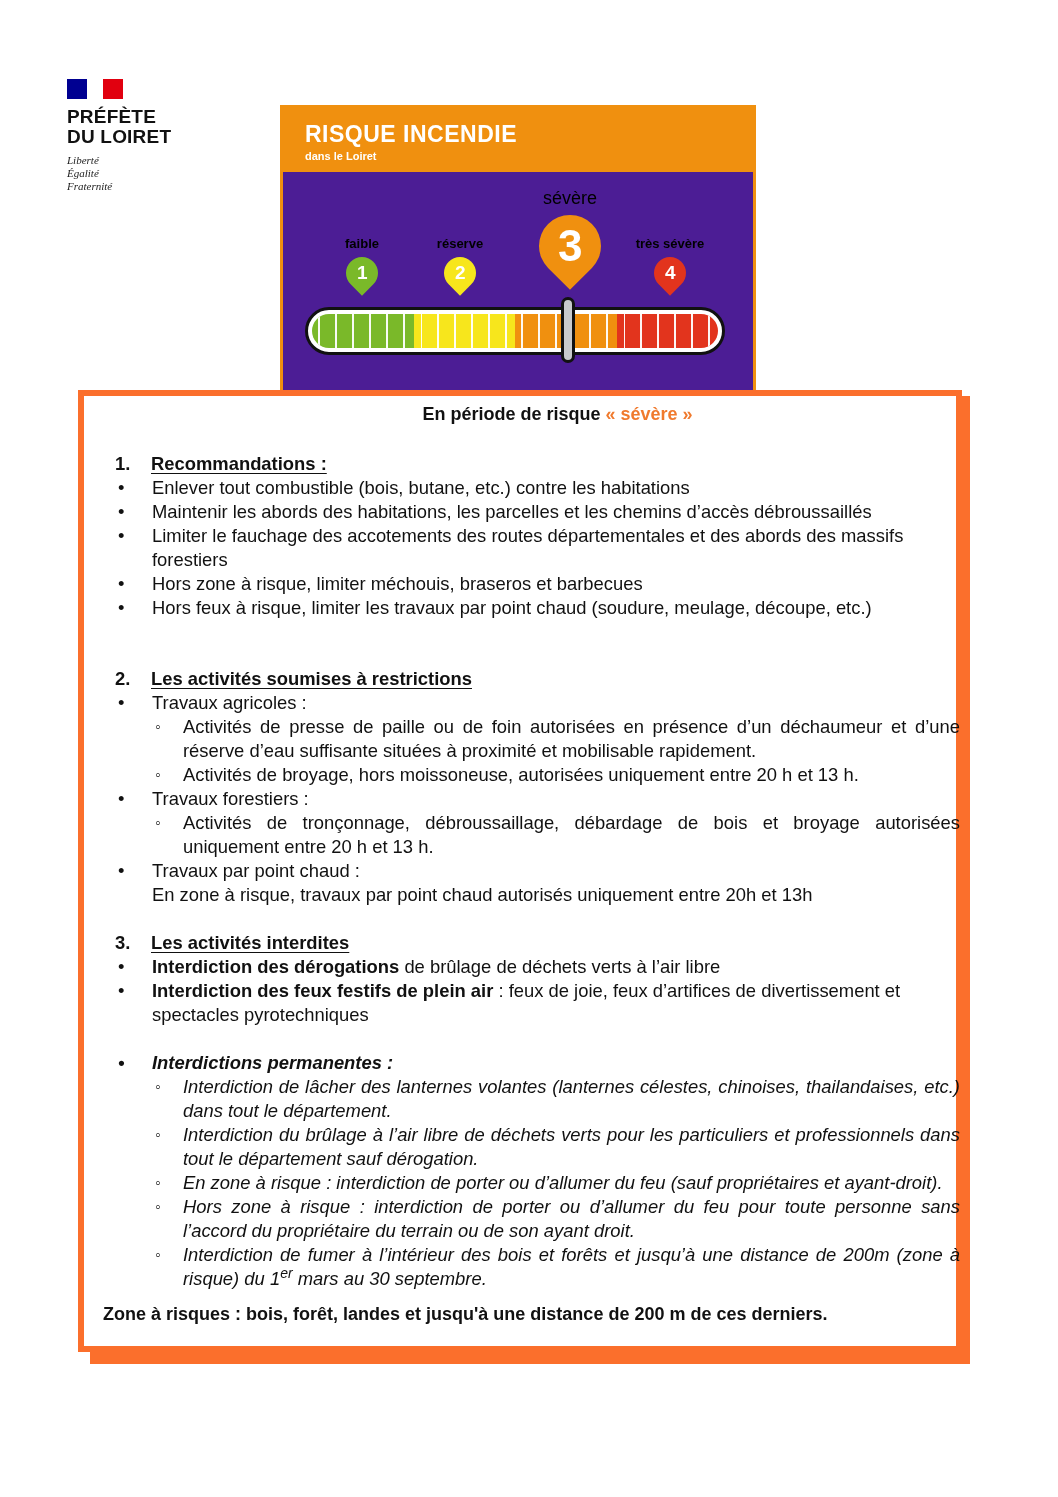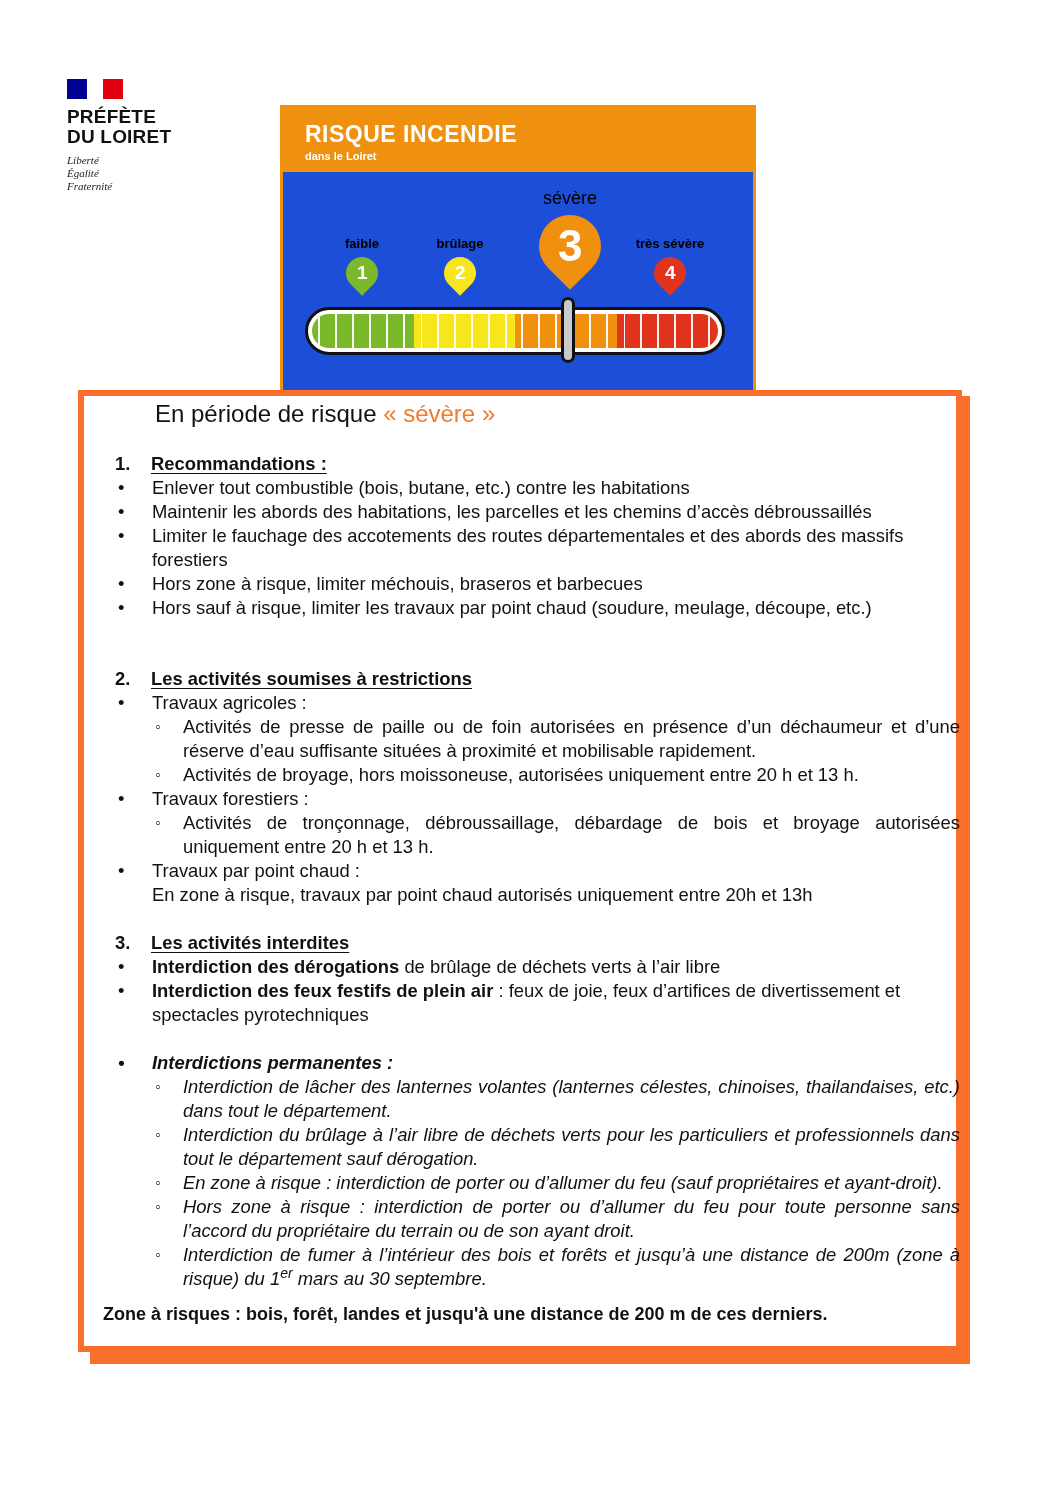--- a/index.html
+++ b/index.html
@@ -12,21 +12,21 @@
   .flag .blue { width:20px; background:#000091; }
   .flag .mid { width:16px; background:#ffffff; }
   .flag .red { width:20px; background:#e1000f; }
   .logo .org { font-family:"Liberation Sans", sans-serif; font-weight:bold; font-size:19px;
                line-height:20px; margin-top:8px; letter-spacing:0.2px; color:#111; }
   .logo .motto { font-family:"Liberation Serif", serif; font-style:italic; font-size:11px;
                  line-height:13px; margin-top:7px; color:#222; }
 
   
   .card { position:absolute; left:280px; top:105px; width:476px; height:308px;
-          border:3px solid #f0900f; box-sizing:border-box; background:#1d4ed8; }
+          border:3px solid #f0900f; box-sizing:border-box; background:#4c1d95; }
   .card-head { background:#f0900f; height:64px; padding:14px 0 0 22px; box-sizing:border-box; color:#fff; }
   .card-title { font-weight:bold; font-size:23px; letter-spacing:0.5px; line-height:24px; }
   .card-sub { font-weight:bold; font-size:11px; line-height:14px; margin-top:3px; }
 
   .lvl { position:absolute; text-align:center; font-weight:bold; }
   .lvl .lbl { font-size:13px; color:#000000; white-space:nowrap; }
   .pin { margin:6px auto 0; width:32px; height:32px; border-radius:50% 50% 50% 0;
          transform:rotate(-45deg); display:flex; align-items:center; justify-content:center; }
   .pin span { transform:rotate(45deg); color:#fff; font-size:19px; font-weight:bold; }
   .pin.big { width:62px; height:62px; margin-top:6px; }
@@ -41,21 +41,21 @@
   .cursor { position:absolute; left:561px; top:297px; width:14px; height:66px; background:#c8cacc;
             border:3px solid #111; border-radius:8px; box-sizing:border-box; }
 
   
   .frame-shadow { position:absolute; left:90px; top:396px; width:880px; height:968px; background:#fb6f2c; }
   .frame { position:absolute; left:78px; top:390px; width:884px; height:962px;
            border:6px solid #fb6f2c; box-sizing:border-box; background:#fff; }
 
   .content { position:absolute; left:115px; top:400px; width:845px;
              font-family:"Liberation Sans", sans-serif; font-size:18.4px; line-height:24px; color:#111; }
-  .heading { text-align:left; font-weight:normal; font-size:24px; margin:2px 0 0 0; padding-left:40px; }
+  .heading { text-align:center; font-weight:bold; font-size:18px; margin:2px 0 0 0; padding-left:40px; }
   .heading .accent { color:#f07a2d; }
   .sec { margin-top:26px; }
   .sec-title { font-weight:bold; }
   .sec-title .num { display:inline-block; width:36px; }
   .sec-title u { text-underline-offset:3px; }
   .li { position:relative; padding-left:37px; }
   .li::before { content:"•"; position:absolute; left:3px; }
   .sub { position:relative; padding-left:68px; text-align:justify; }
   .sub::before { content:"◦"; position:absolute; left:40px; font-size:16px; }
   .plain { padding-left:37px; }
@@ -94,21 +94,21 @@
   </div>
 </div>
 
 <div class="lvl" style="left:335px; top:236px; width:54px;">
   <div class="lbl">faible</div>
   <div class="pin" style="background:#7ab929;">
       <span>1</span>
     </div>
 </div>
 <div class="lvl" style="left:425px; top:236px; width:70px;">
-  <div class="lbl">brûlage</div>
+  <div class="lbl">réserve</div>
   <div class="pin" style="background:#f7e61c;">
       <span>2</span>
     </div>
 </div>
 <div class="lvl" style="left:530px; top:188px; width:80px;">
   <div class="lbl" style="font-size:18px; font-weight:normal;">sévère</div>
   <div class="pin big" style="background:#f0900f;">
       <span>3</span>
     </div>
 </div>
@@ -137,21 +137,21 @@
     <span>En période de risque</span>
     <span class="accent">«  sévère »</span>
   </div>
 
   <div class="sec" style="margin-top:26px;">
     <div class="sec-title"><span class="num">1.</span><u>Recommandations :</u></div>
     <div class="li">Enlever tout combustible (bois, butane, etc.) contre les habitations</div>
     <div class="li">Maintenir les abords des habitations, les parcelles et les chemins d’accès débroussaillés</div>
     <div class="li">Limiter le fauchage des accotements des routes départementales et des abords des massifs forestiers</div>
     <div class="li">Hors zone à risque, limiter méchouis, braseros et barbecues</div>
-    <div class="li">Hors sauf à risque, limiter les travaux par point chaud (soudure, meulage, découpe, etc.)</div>
+    <div class="li">Hors feux à risque, limiter les travaux par point chaud (soudure, meulage, découpe, etc.)</div>
   </div>
 
   <div class="gap"></div>
     <div class="gap2"></div>
 
   <div>
     <div class="sec-title"><span class="num">2.</span><u>Les activités soumises à restrictions</u></div>
     <div class="li">Travaux agricoles :</div>
     <div class="sub">Activités de presse de paille ou de foin autorisées en présence d’un déchaumeur et d’une réserve d’eau suffisante situées à proximité et mobilisable rapidement.</div>
     <div class="sub">Activités de broyage, hors moissoneuse, autorisées uniquement entre 20 h et 13 h.</div>

